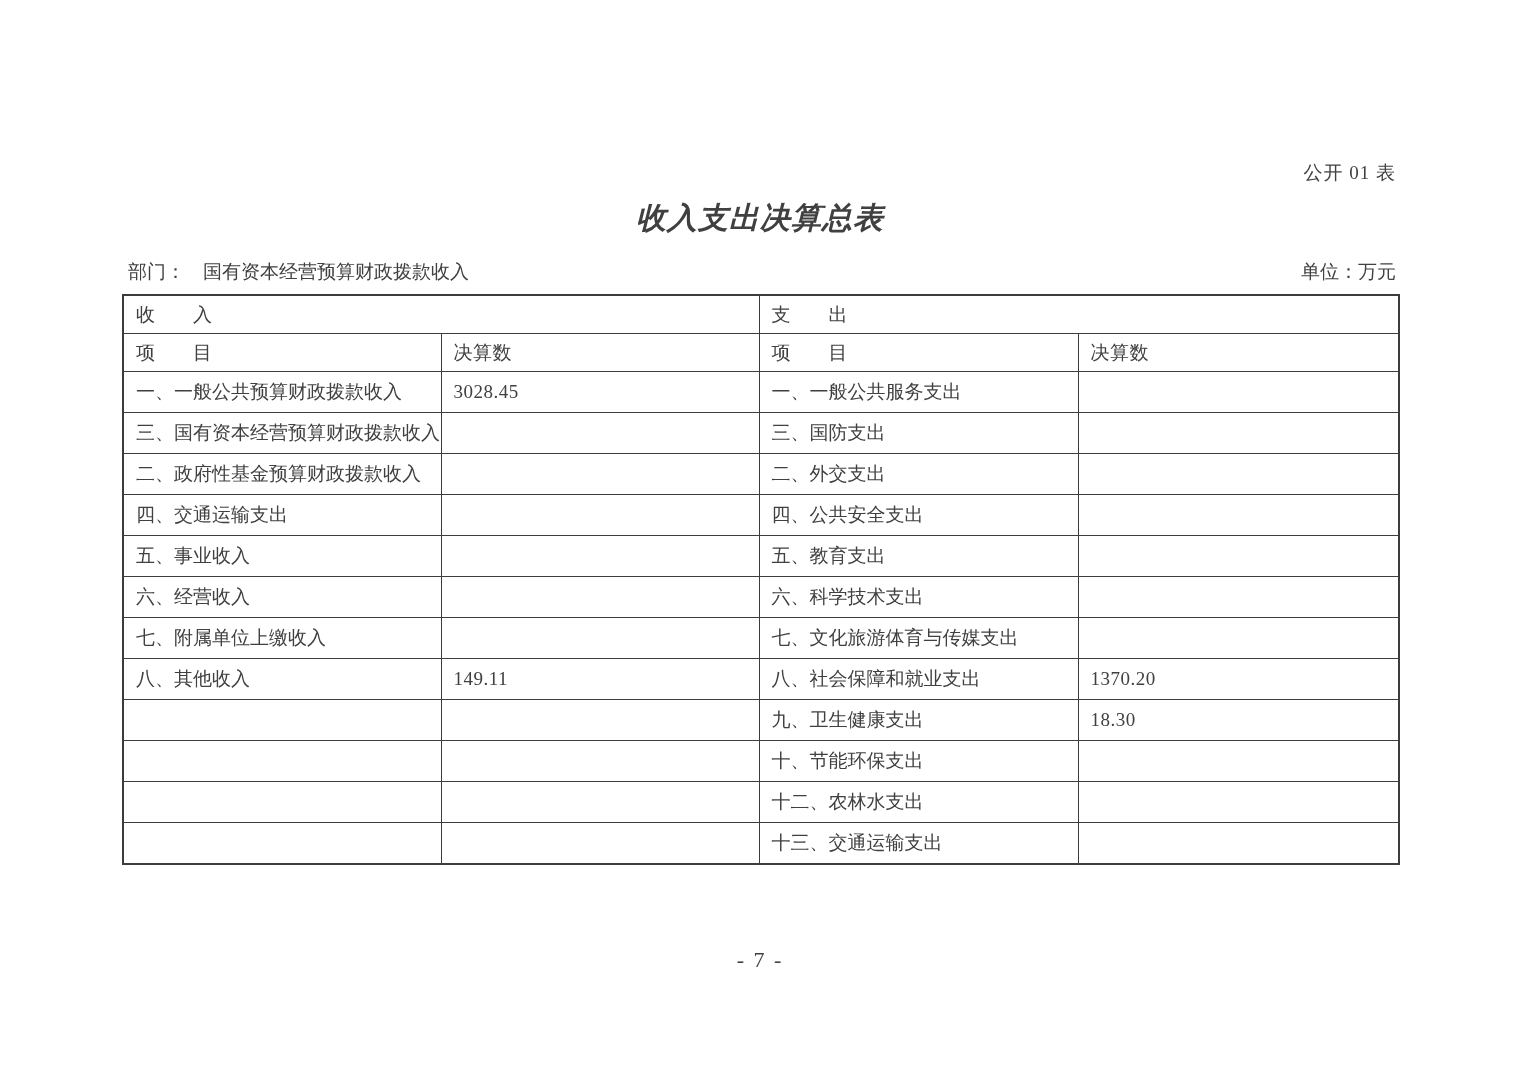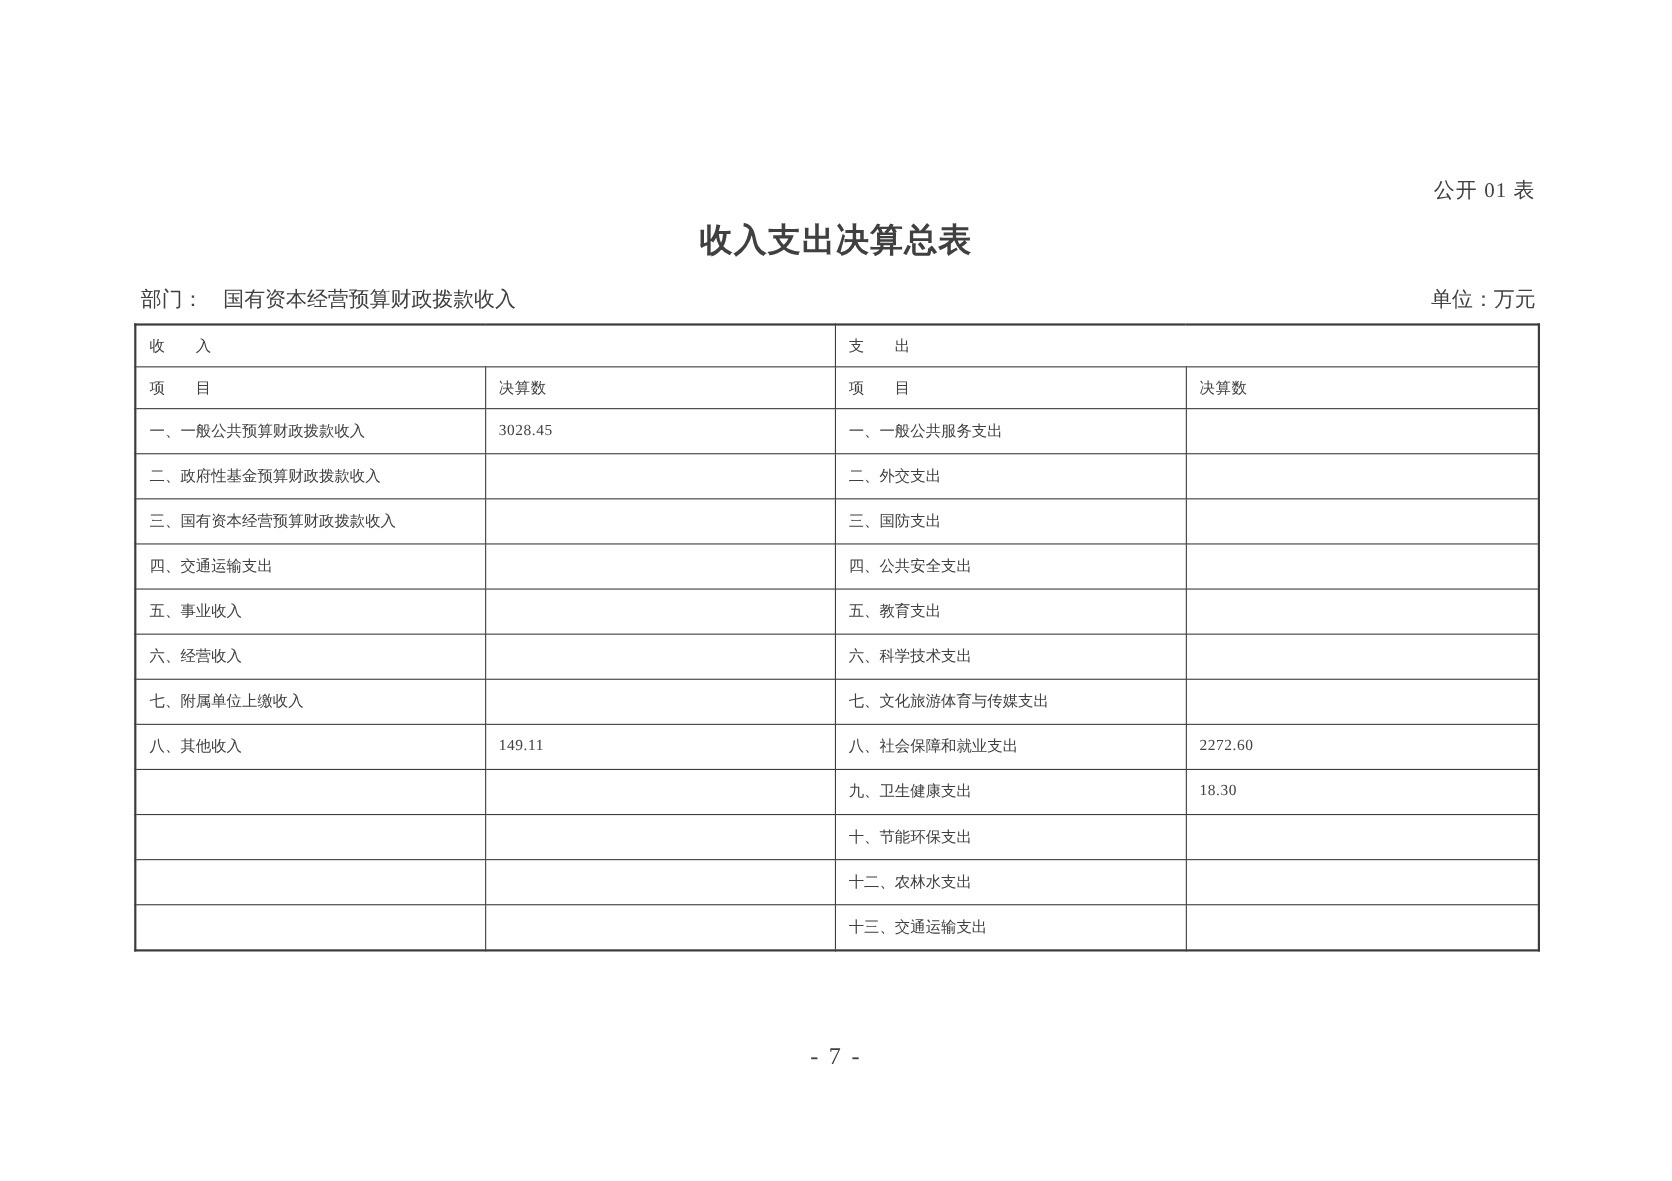--- a/index.html
+++ b/index.html
@@ -18,40 +18,41 @@
     text-align: right;
     font-size: 19px;
     letter-spacing: 1px;
   }
   .title {
     margin-top: 12px;
     text-align: center;
     font-size: 30px;
     font-weight: bold;
     letter-spacing: 1px;
+    font-style: italic;
   }
   .info-row {
     display: flex;
     justify-content: space-between;
     align-items: flex-end;
     margin: 20px 124px 0 128px;
     font-size: 19px;
   }
   .dept-value { margin-left: 18px; }
   table.main {
     margin: 9px 0 0 122px;
     width: 1278px;
     table-layout: fixed;
     border-collapse: collapse;
     border: 2px solid #3c3c3c;
   }
   table.main td {
     border: 1px solid #3c3c3c;
     height: 40px;
-    font-size: 14px;
+    font-size: 19px;
     padding: 0 4px 0 12px;
     vertical-align: middle;
     white-space: nowrap;
     overflow: hidden;
   }
   table.main tr.header-row td { height: 37px; }
   td.inc-sec-head { padding-left: 40px; }
   td.inc-item { padding-left: 8px; }
   td.amount { letter-spacing: 0.5px; margin-top: 16px; }
   .page-num {
@@ -96,29 +97,29 @@
         <td class="amount">决算数</td>
       </tr>
 
       <tr>
         <td class="inc-item">一、一般公共预算财政拨款收入</td>
         <td class="amount">3028.45</td>
         <td>一、一般公共服务支出</td>
         <td class="amount"></td>
       </tr>
       <tr>
+        <td class="inc-item">三、国有资本经营预算财政拨款收入</td>
+        <td class="amount"></td>
+        <td>三、国防支出</td>
+        <td class="amount"></td>
+      </tr>
+      <tr>
         <td class="inc-item">二、政府性基金预算财政拨款收入</td>
         <td class="amount"></td>
         <td>二、外交支出</td>
-        <td class="amount"></td>
-      </tr>
-      <tr>
-        <td class="inc-item">三、国有资本经营预算财政拨款收入</td>
-        <td class="amount"></td>
-        <td>三、国防支出</td>
         <td class="amount"></td>
       </tr>
       <tr>
         <td class="inc-item">四、交通运输支出</td>
         <td class="amount"></td>
         <td>四、公共安全支出</td>
         <td class="amount"></td>
       </tr>
       <tr>
         <td class="inc-item">五、事业收入</td>
@@ -135,21 +136,21 @@
       <tr>
         <td class="inc-item">七、附属单位上缴收入</td>
         <td class="amount"></td>
         <td>七、文化旅游体育与传媒支出</td>
         <td class="amount"></td>
       </tr>
       <tr>
         <td class="inc-item">八、其他收入</td>
         <td class="amount">149.11</td>
         <td>八、社会保障和就业支出</td>
-        <td class="amount">2272.60</td>
+        <td class="amount">1370.20</td>
       </tr>
       <tr>
         <td class="inc-item"></td>
         <td class="amount"></td>
         <td>九、卫生健康支出</td>
         <td class="amount">18.30</td>
       </tr>
       <tr>
         <td class="inc-item"></td>
         <td class="amount"></td>

